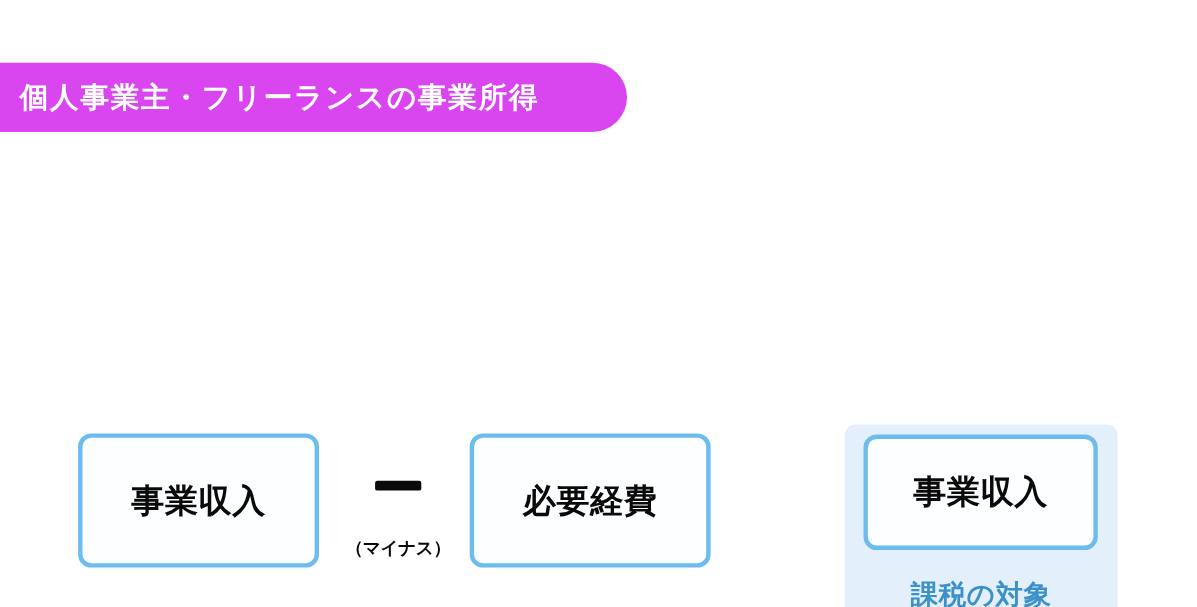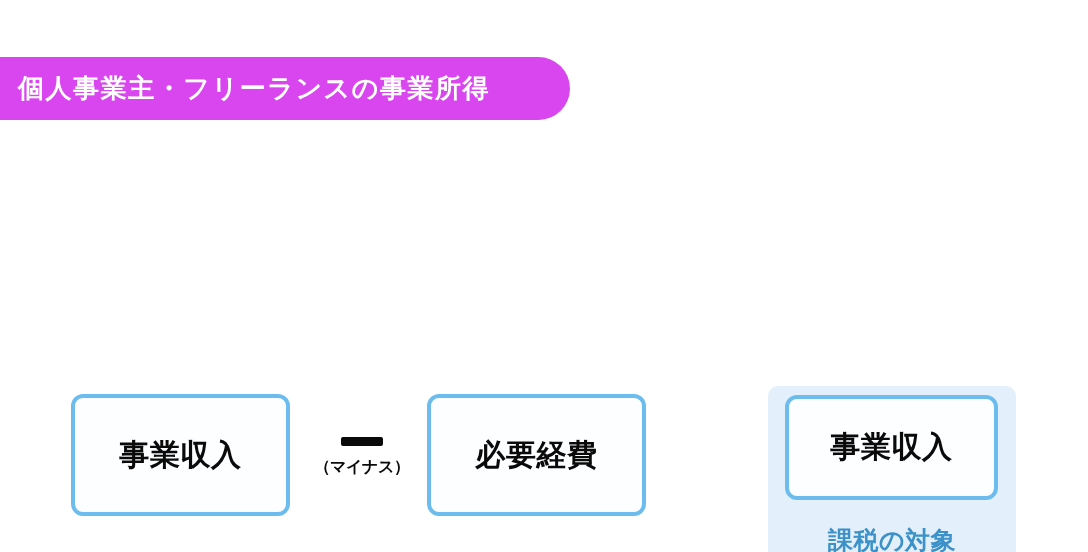--- a/index.html
+++ b/index.html
@@ -73,20 +73,21 @@
 
   
   .operator {
     position: absolute;
     top: 232px;
     width: 120px;
     display: flex;
     flex-direction: column;
     align-items: center;
     justify-content: flex-start;
+    gap: 32px;
   }
   #op-minus { left: 302px; }
   #op-equals { left: 653px; }
 
   .glyph-minus {
     width: 42px;
     height: 9px;
     background: #0a0a0a;
     border-radius: 2px;
     margin-top: 15px;

